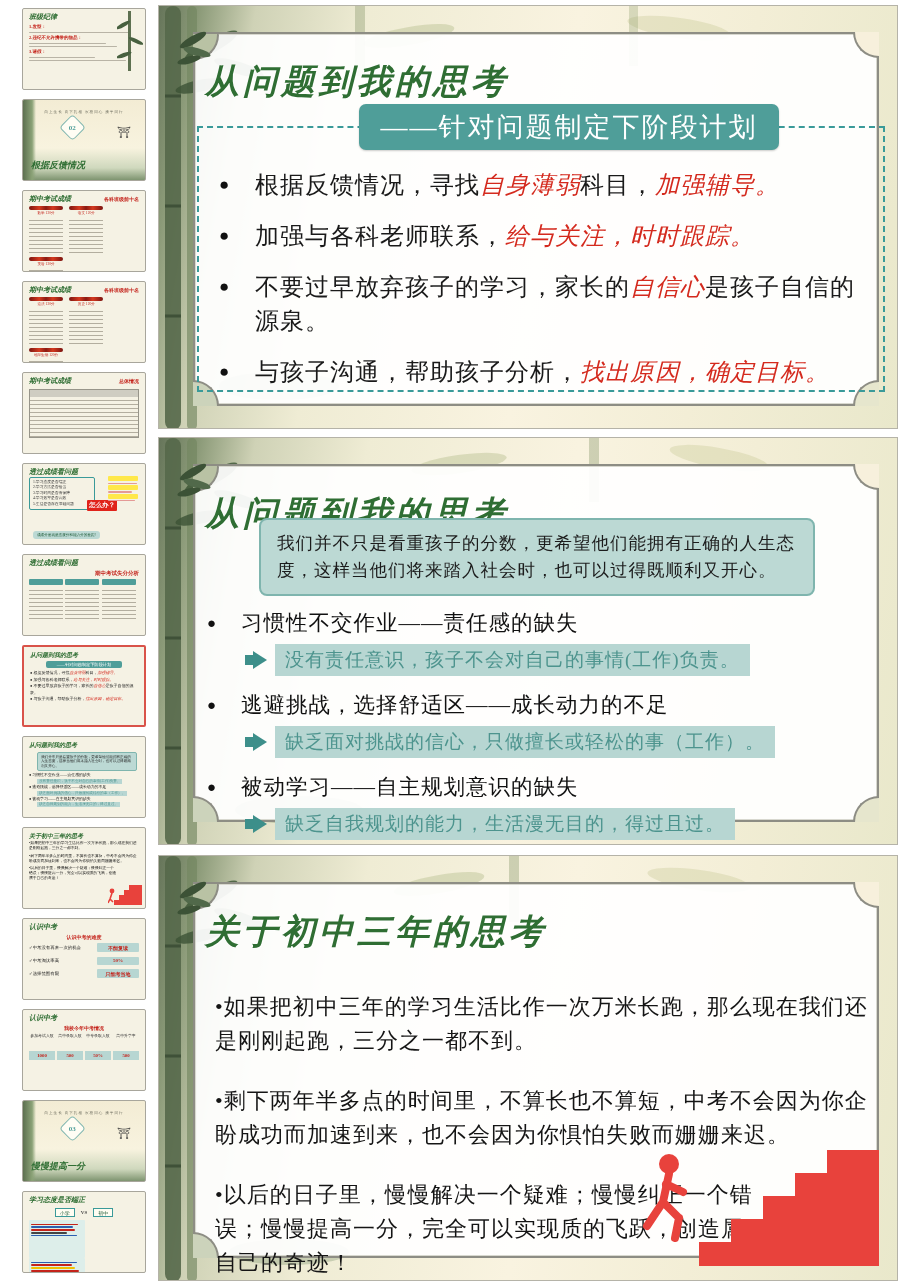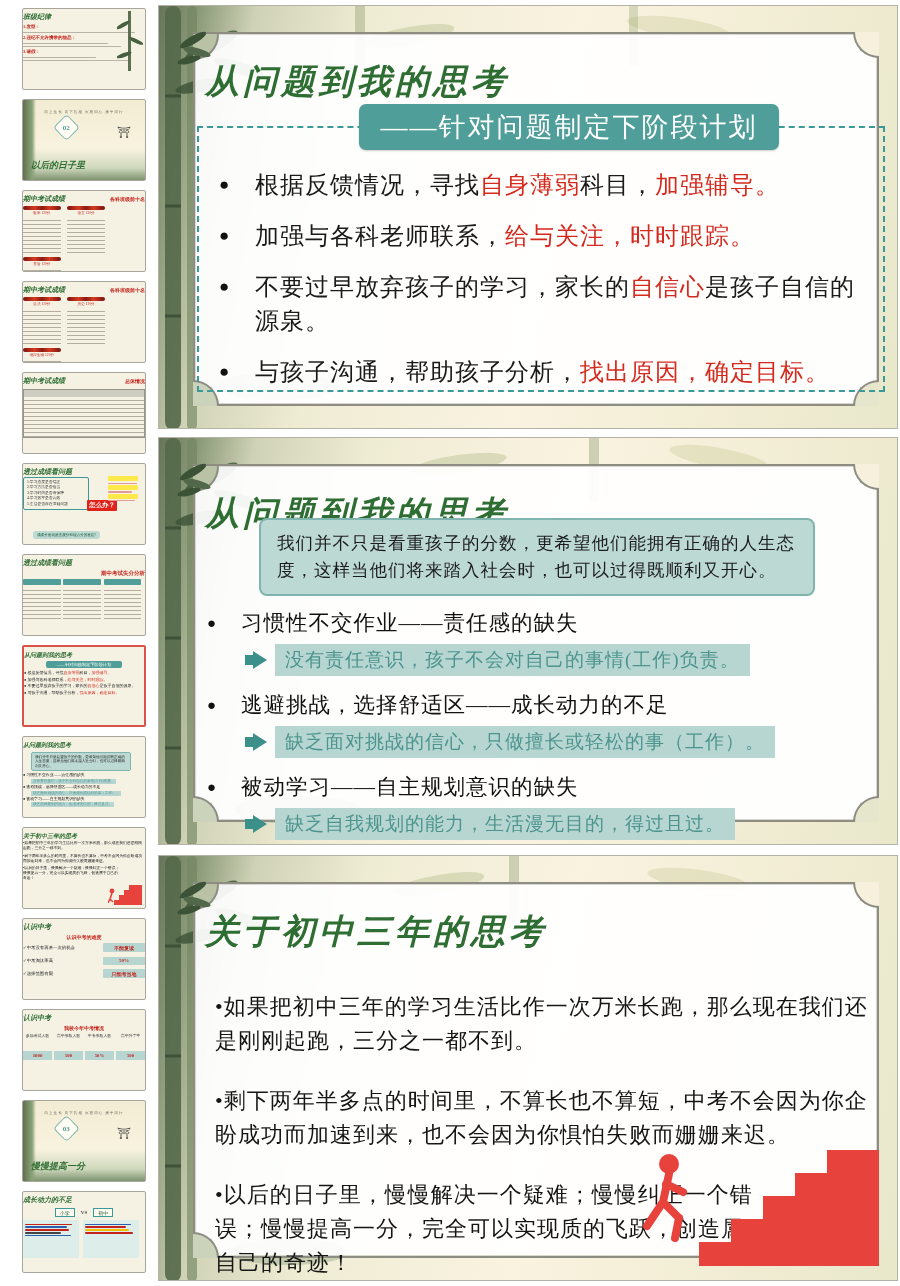--- a/index.html
+++ b/index.html
@@ -2,21 +2,21 @@
 <html><head>
 <meta charset="utf-8">
 <style>
   html,body{margin:0;padding:0;background:#fff;width:900px;height:1286px;overflow:hidden;
     font-family:"Liberation Serif","DejaVu Serif",serif;}
   
   .side{position:absolute;left:0;top:0;width:152px;height:1286px;background:#fff;}
   .thumb{position:absolute;left:22px;width:124px;height:82px;background:#f5f2e4;
     border:1px solid #a8a69c;border-radius:2px;overflow:hidden;box-sizing:border-box;cursor:pointer;}
   .thumb.selected{border:2px solid #d9534a;}
-  .tp{position:relative;width:100%;height:100%;padding:4px 0;box-sizing:border-box;}
+  .tp{position:relative;width:100%;height:100%;padding:4px 6px;box-sizing:border-box;}
   .th-title{color:#2f6e33;font-weight:bold;font-size:7px;font-style:italic;line-height:9px;}
   .th-red{color:#c4231b;font-size:4.5px;font-weight:bold;line-height:6px;margin-top:2px;}
   .tl{height:1.5px;background:#b9b4a6;margin:1.6px 0;border-radius:1px;}
   .rowsfx{background:repeating-linear-gradient(#0000 0 2.6px,#b3ae9f 2.6px 4px);}
   
   .sec-bg{background:linear-gradient(180deg,#f3ecd4 0%,#f8f3df 60%,#cfd8bd 85%,#7e9470 100%);}
   .sec-tag{font-size:3.6px;color:#6b6b5d;text-align:center;letter-spacing:1px;margin-top:6px;}
   .sec-circle{width:17px;height:17px;border:1px solid #7fb5ae;border-radius:4px;transform:rotate(45deg);
     margin:4px auto 0 34px;display:flex;align-items:center;justify-content:center;background:#fffdf4;}
   .sec-circle span{transform:rotate(-45deg);font-size:7px;color:#4f9e99;font-weight:bold;}
@@ -92,21 +92,21 @@
     font-size:34px;font-style:italic;letter-spacing:4px;text-shadow:1px 1px 0 #ffffffaa;}
   .leaf-ico{position:absolute;left:18px;top:22px;z-index:5;}
   .banner{position:absolute;left:200px;top:98px;width:420px;height:46px;background:#4f9e99;z-index:6;
     border-radius:7px;color:#fff;font-size:27px;display:flex;align-items:center;justify-content:center;
     letter-spacing:2px;box-shadow:0 1px 2px #00000033;}
   .dashedbox{position:absolute;left:38px;top:120px;width:688px;height:266px;border:2px dashed #3a9a99;
     z-index:4;box-sizing:border-box;padding:40px 14px 0 20px;}
   .b{display:flex;margin-bottom:17px;z-index:5;position:relative;}
   .dot{flex:0 0 36px;color:#111;font-size:17px;line-height:34px;}
   .btxt{flex:1;font-size:24px;line-height:34px;color:#1a1a1a;letter-spacing:1px;}
-  .red{color:#d42a1e;}
+  .red{color:#d42a1e;font-style:italic;}
   
   .quote{position:absolute;left:100px;top:80px;width:520px;background:#bcd9d4;border:2px solid #7fb5ae;
     border-radius:8px;z-index:5;padding:10px 16px;font-size:17.5px;line-height:27px;color:#1c1c1c;letter-spacing:1px;}
   .items{position:absolute;left:48px;top:170px;right:24px;z-index:5;}
   .ihead{display:flex;margin-bottom:6px;}
   .ihead .dot{flex:0 0 34px;line-height:30px;font-size:15px;}
   .ihead .htxt{font-size:21.5px;color:#111;line-height:30px;letter-spacing:1px;}
   .isub{display:flex;align-items:center;margin:0 0 14px 46px;}
   .arrow{width:0;height:0;border-top:9px solid #0000;border-bottom:9px solid #0000;
     border-left:14px solid #3d8f8a;margin-right:8px;position:relative;}
@@ -143,21 +143,21 @@
   </div>
 
   <div class="thumb sec-bg" style="top:99px">
     <div class="tp">
       <div class="sec-bamboo"></div>
       <div class="sec-tag">向上生长 向下扎根 家校同心 携手同行</div>
       <div class="sec-circle">
         <span>02</span>
         </div>
       <div class="crane">⛩</div>
-      <div class="sec-title">以后的日子里</div>
+      <div class="sec-title">根据反馈情况</div>
     </div>
   </div>
 
   <div class="thumb" style="top:190px">
     <div class="tp">
       <span class="th-title" style="float:left">期中考试成绩</span>
       <span class="th-red" style="float:right;font-size:5px">各科班级前十名</span>
       <div style="clear:both"></div>
       <div class="mtbl">
         <div class="ribbon"></div>
@@ -349,21 +349,21 @@
       <div class="sec-circle">
         <span>03</span>
         </div>
       <div class="crane">⛩</div>
       <div class="sec-title">慢慢提高一分</div>
     </div>
   </div>
 
   <div class="thumb" style="top:1191px">
     <div class="tp">
-      <div class="th-title">成长动力的不足</div>
+      <div class="th-title">学习态度是否端正</div>
       <div class="cmp-row">
         <span class="cmp-chip">小学</span>
         <span class="vs">VS</span>
         <span class="cmp-chip">初中</span>
       </div>
       <div class="cmp-box">
         <div class="cline" style="background:#c4231b;width:90%"></div>
         <div class="cline" style="background:#2b5fb0;width:80%"></div>
         <div class="cline" style="background:#c4231b;width:85%"></div>
         <div class="cline" style="background:#444;width:70%"></div>

